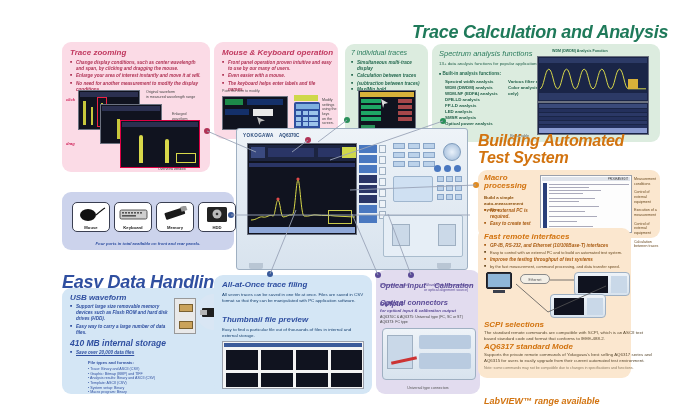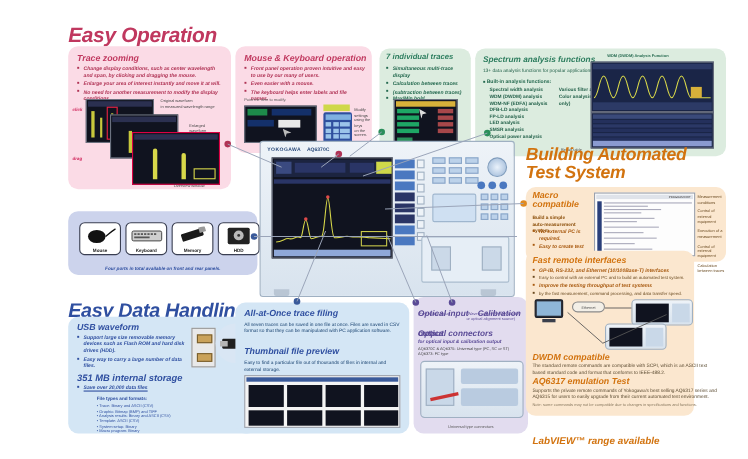--- a/index.html
+++ b/index.html
@@ -23,21 +23,21 @@
   .h-usb      { left:62px;  top:175px; font-size:18px; color:#2f4fa0; }
   .h-edh      { left:62px;  top:272px; font-size:18px; color:#2f4fa0; }
   .h-bats     { left:478px; top:133px; font-size:16px; color:#d2730f; line-height:1.05; }
 
   
   .pink { background:#fbdbe6; }
   .pink .sub { color:#c0385f; font-style:italic; font-weight:bold; font-size:8px; }
 
   
   .green { background:#dcecdf; }
-  .green .sub { color:#2c7d5e; font-style:italic; font-weight:bold; font-size:8px; }
+  .green .sub { color:#2c7d5e; font-style:italic; font-weight:normal; font-size:8px; }
 
   
   .bluep { background:#ccd3ec; }
   .blued { background:#d4e6f5; }
   .blued .sub, .bluep .sub { color:#2f4fa0; font-style:italic; font-weight:bold; font-size:8px; }
 
   
   .orange { background:#fbe7cf; }
   .orange .sub { color:#d2730f; font-style:italic; font-weight:bold; font-size:8px; }
 
@@ -66,21 +66,20 @@
                  font-size:4.2px; font-weight:bold; color:#222; }
 
   .instr { position:absolute; background:linear-gradient(#eef3f8,#d8e3ee);
            border:1px solid #9fb0c2; border-radius:4px; }
 </style>
 </head>
 <body>
 
 <div class="page">
 
-  <div class="hdr h-easyop">Easy Operation</div>
 
   <div class="panel pink" style="left:214px; top:42px; width:124px; height:97px;">
     <div class="sub" style="position:absolute; left:8px; top:6px;">Mouse &amp; Keyboard operation</div>
     <ul class="b" style="position:absolute; left:8px; top:18px; width:110px; color:#b03355;">
       <li>Front panel operation proven intuitive and easy to use by our many of users.</li>
       <li>Even easier with a mouse.</li>
       <li>The keyboard helps enter labels and file names.</li>
     </ul>
     <div class="tiny" style="position:absolute; left:8px; top:47px; color:#555;">Point the item to modify.</div>
     <div class="shot" style="left:8px; top:54px; width:66px; height:34px;">
@@ -137,20 +136,21 @@
     </div>
     <div style="position:absolute; left:4px; top:55px; font-size:4px; font-weight:bold; font-style:italic; color:#d0245a;">click</div>
     <div style="position:absolute; left:4px; top:99px; font-size:4px; font-weight:bold; font-style:italic; color:#d0245a;">drag</div>
     <div class="tiny" style="position:absolute; left:84px; top:48px; width:56px; color:#444; white-space:pre-line;">Original waveform
 in measured wavelength range</div>
     <div class="tiny" style="position:absolute; left:110px; top:70px; width:36px; color:#444; white-space:pre-line;">Enlarged
 waveform</div>
     <div class="tiny" style="position:absolute; left:96px; top:125px; color:#444;">Overview window</div>
   </div>
 
+  <div class="hdr h-trace">Trace Calculation and Analysis</div>
 
   <div class="panel green" style="left:345px; top:44px; width:83px; height:98px;">
     <div class="sub" style="position:absolute; left:6px; top:5px; font-size:7px;">7 individual traces</div>
     <ul class="b" style="position:absolute; left:6px; top:16px; width:74px; color:#24694f;">
       <li>Simultaneous multi-trace display</li>
       <li>Calculation between traces</li>
       <li style="list-style:none;margin:0;padding:0 0 0 6px;">(subtraction between traces)</li>
       <li>Max/Min hold</li>
     </ul>
     <div class="shot" style="left:13px; top:46px; width:58px; height:44px;">
@@ -262,21 +262,21 @@
       <li>Easy way to carry a large number of data files.</li>
     </ul>
     <div style="position:absolute; left:112px; top:10px; width:22px; height:36px; background:#e9e9e9; border:1px solid #999;">
       <div style="position:absolute;left:4px;top:5px;width:14px;height:8px;background:#caa25a;border:1px solid #7a6030;"></div>
       <div style="position:absolute;left:4px;top:22px;width:14px;height:8px;background:#caa25a;border:1px solid #7a6030;"></div>
     </div>
     <div style="position:absolute; left:134px; top:6px; width:36px; height:36px; border-radius:50%; background:#d9e6f4; overflow:hidden;">
       <div style="position:absolute;left:6px;top:14px;width:22px;height:9px;background:#1f1f1f;border-radius:1px;"></div>
       <div style="position:absolute;left:4px;top:16px;width:7px;height:5px;background:#b5b5b5;"></div>
     </div>
-    <div class="sub" style="position:absolute; left:8px; top:50px; font-size:8.5px;">351 MB internal storage</div>
+    <div class="sub" style="position:absolute; left:8px; top:50px; font-size:8.5px;">410 MB internal storage</div>
     <ul class="b" style="position:absolute; left:8px; top:62px; width:140px; color:#2f4fa0;">
       <li style="text-decoration:underline;">Save over 20,000 data files</li>
     </ul>
     <div style="position:absolute; left:26px; top:72px; font-size:4.2px; font-weight:bold; color:#2f4fa0;">File types and formats:</div>
     <div style="position:absolute; left:26px; top:79px; width:140px; color:#2f4fa0;">
       <div class="tiny"><span>• </span><span>Trace: Binary and ASCII (CSV)</span></div>
       <div class="tiny"><span>• </span><span>Graphic: Bitmap (BMP) and TIFF</span></div>
       <div class="tiny"><span>• </span><span>Analysis results: Binary and ASCII (CSV)</span></div>
       <div class="tiny"><span>• </span><span>Template: ASCII (CSV)</span></div>
       <div class="tiny"><span>• </span><span>System setup: Binary</span></div>
@@ -323,21 +323,21 @@
   </div>
 
   <div class="hdr h-bats">
     <div>Building Automated</div>
     <div>Test System</div>
   </div>
 
   <div class="panel orange" style="left:478px; top:170px; width:182px; height:68px;">
     <div class="sub" style="position:absolute; left:6px; top:4px; line-height:1.05;">
       <div>Macro</div>
-      <div>compatible</div>
+      <div>processing</div>
     </div>
     <div class="plain" style="position:absolute; left:6px; top:25px; width:52px; color:#8a4d08; white-space:pre-line; font-weight:bold;">Build a simple
 auto-measurement system</div>
     <ul class="b" style="position:absolute; left:6px; top:38px; width:52px; color:#a85a10;">
       <li>No external PC is required.</li>
       <li>Easy to create test program by recording the user's actual key strokes and parameter selections.</li>
       <li>Can control external equipment through the remote interfaces.</li>
     </ul>
     <div class="shotw" style="left:62px; top:5px; width:92px; height:58px; background:#fdfdfd;">
       <div style="position:absolute;left:1px;top:1px;right:1px;height:4px;background:#dfe3ea;"></div>
@@ -385,23 +385,23 @@
     </div>
     <div class="instr" style="left:72px; top:66px; width:56px; height:24px;">
       <div style="position:absolute;left:3px;top:3px;width:30px;height:17px;background:#10131f;"></div>
       <div style="position:absolute;left:36px;top:3px;width:16px;height:17px;background:#c9d8e8;"></div>
     </div>
     <svg style="position:absolute; left:36px; top:48px;" width="120" height="45">
       <path d="M36,4 L60,4" stroke="#555" stroke-width="0.8" fill="none"></path>
       <path d="M2,8 L34,36 L92,10" stroke="#555" stroke-width="0.8" fill="none"></path>
     </svg>
 
-    <div class="sub" style="position:absolute; left:6px; top:92px;">DWDM compatible</div>
+    <div class="sub" style="position:absolute; left:6px; top:92px;">SCPI selections</div>
     <div class="plain" style="position:absolute; left:6px; top:102px; width:170px; color:#5a4a30;">The standard remote commands are compatible with SCPI, which is an ASCII text based standard code and format that conforms to IEEE-488.2.</div>
-    <div class="sub" style="position:absolute; left:6px; top:114px;">AQ6317 emulation Test</div>
+    <div class="sub" style="position:absolute; left:6px; top:114px;">AQ6317 standard Mode</div>
     <div class="plain" style="position:absolute; left:6px; top:124px; width:170px; color:#5a4a30;">Supports the private remote commands of Yokogawa's best selling AQ6317 series and AQ6315 for users to easily upgrade from their current automated test environment.</div>
     <div class="tiny" style="position:absolute; left:6px; top:138px; width:170px; color:#8a7a60;">Note: some commands may not be compatible due to changes in specifications and functions.</div>
   </div>
   <div class="sub" style="position:absolute; left:484px; top:396px; font-size:9px; color:#d2730f; font-style:italic; font-weight:bold;">LabVIEW™ range available</div>
 
   <div class="instr" style="left:236px; top:128px; width:232px; height:142px; border-radius:3px;">
     <div style="position:absolute; left:6px; top:4px; font-size:4.6px; font-weight:bold; color:#2a4a7a; letter-spacing:0.4px;">YOKOGAWA</div>
     <div style="position:absolute; left:42px; top:4px; font-size:4.6px; font-weight:bold; color:#2a4a7a;">AQ6370C</div>
 
     <div class="shot" style="left:10px; top:14px; width:110px; height:92px;">

